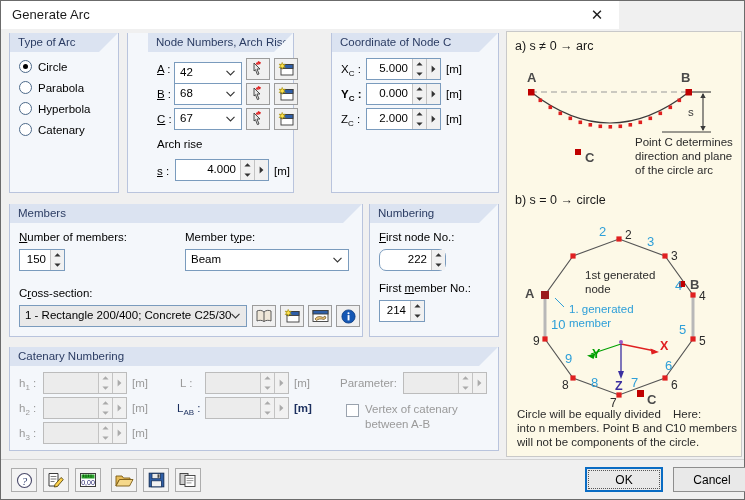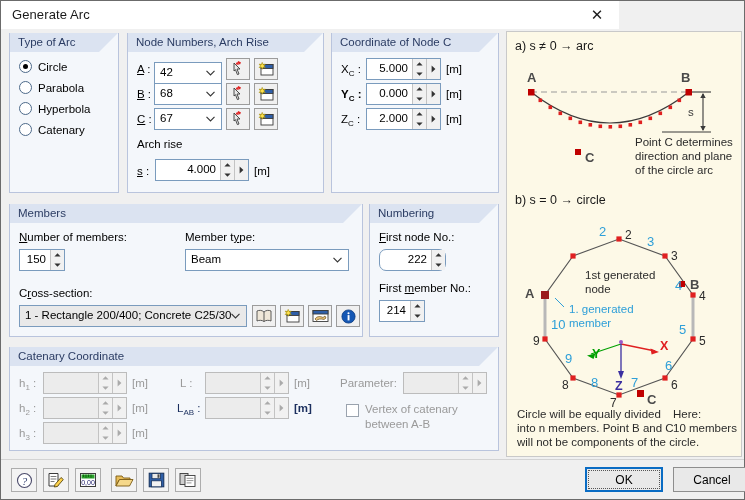--- a/index.html
+++ b/index.html
@@ -182,21 +182,21 @@
           <span class="dot"></span>
           <span class="rl">Hyperbola</span>
         </div>
         <div class="radio" style="left:9px;top:71px;">
           <span class="dot"></span>
           <span class="rl">Catenary</span>
         </div>
       </div>
     </div>
 
-    <div class="group" style="left:126px;top:4px;width:197px;height:160px;">
+    <div class="group" style="left:126px;top:4px;width:167px;height:160px;padding-left:20px;">
       <div class="group-head">
         <span>Node Numbers, Arch Rise</span>
       </div>
       <div class="group-body">
 
         <div class="lbl" style="left:9px;top:11px;"><u>A</u> :</div>
         <div class="combo" style="left:26px;top:10px;width:68px;">
           <span class="cval">42</span>
           <svg class="carr" viewBox="0 0 9 6">
             <path d="M0.5 0.8 L4.5 5 L8.5 0.8" fill="none" stroke="#333" stroke-width="1.1"></path>
@@ -474,21 +474,21 @@
                   <path d="M3.5 3.7 L0.4 0.4 L6.6 0.4 Z" fill="#333"></path>
                 </svg>
               </div>
           </div>
         </div>
       </div>
     </div>
 
     <div class="group" style="left:8px;top:318px;width:490px;height:104px;">
       <div class="group-head">
-        <span>Catenary Coordinate</span>
+        <span>Catenary Numbering</span>
       </div>
       <div class="group-body">
 
         <div class="lbl dim" style="left:9px;top:11px;">
           <span>h</span><span class="sub">1</span><span> :</span>
         </div>
         <div class="numfield disabled" style="left:33px;top:6px;width:84px;">
           <div class="nv"></div>
           <div class="spin">
             <div>

